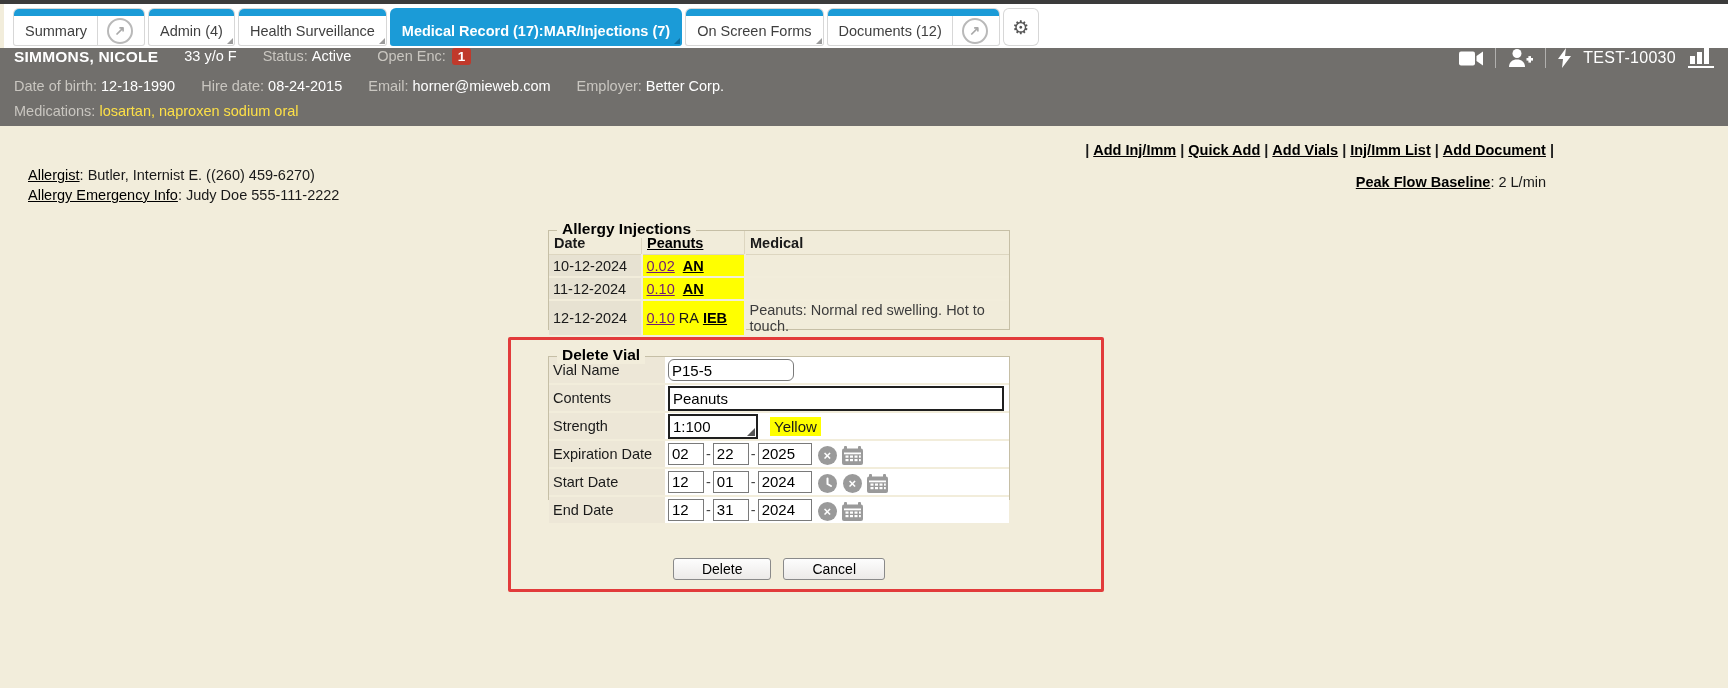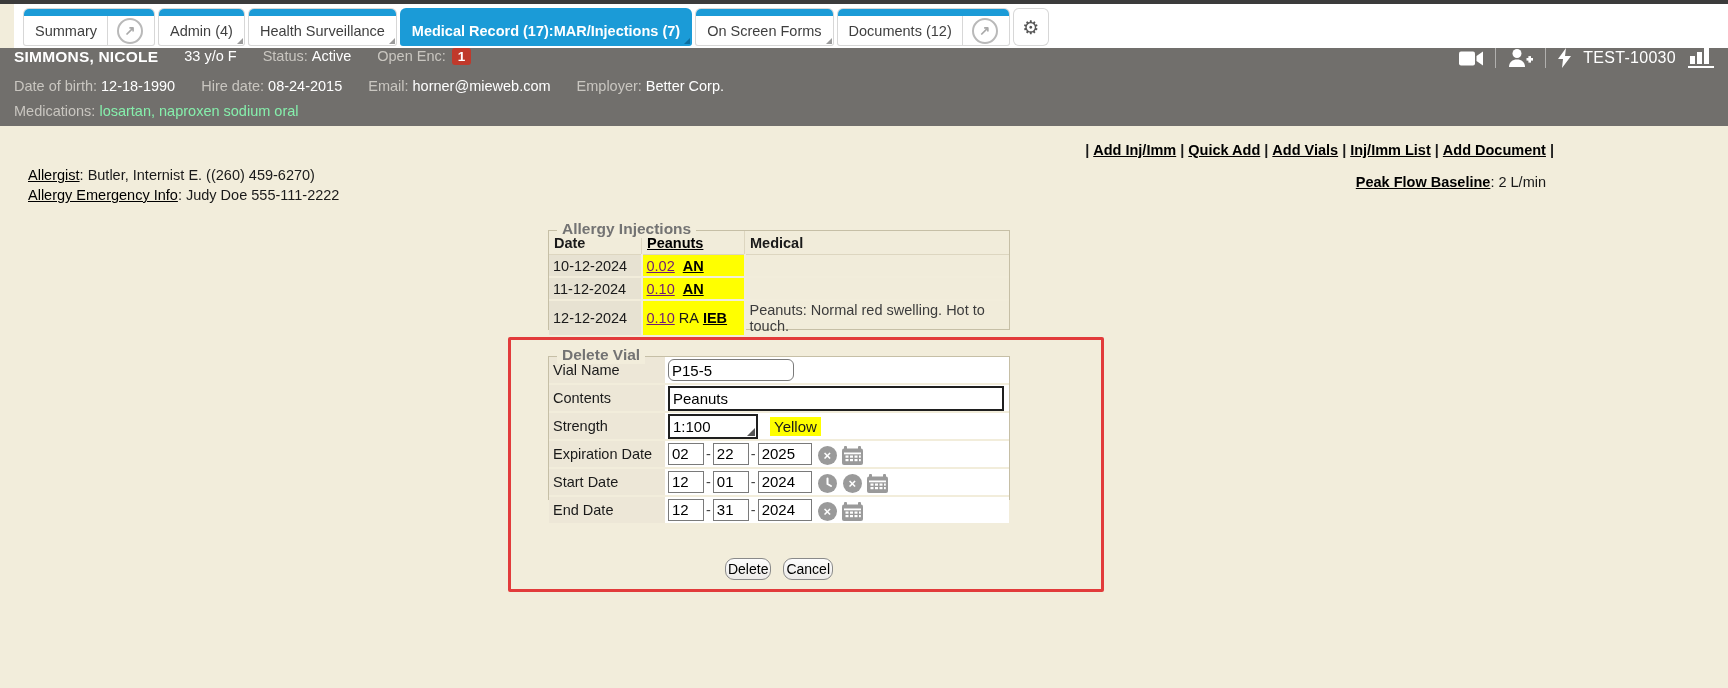--- a/index.html
+++ b/index.html
@@ -1,21 +1,21 @@
 <!DOCTYPE html>
 <html><head>
 <meta charset="utf-8">
 <style>
   html,body{margin:0;padding:0;}
   .page{position:relative;width:1728px;height:688px;background:#F2EDDB;
         font-family:"Liberation Sans",sans-serif;color:#1a1a1a;overflow:hidden;}
 
   
   .top-strip{position:absolute;top:0;left:0;right:0;height:4px;background:#3b3b3b;}
-  .tabbar{position:absolute;top:4px;left:14px;right:0;height:44px;background:#fff;
+  .tabbar{position:absolute;top:4px;left:4px;right:0;height:44px;background:#fff;
           display:flex;align-items:flex-start;gap:5px;padding:5px 0 0 10px;box-sizing:border-box;}
   .tab{position:relative;display:flex;flex-direction:column;border-radius:5px 5px 2px 2px;
        overflow:hidden;background:#fff;box-shadow:0 0 0 1px #d7d7d7;cursor:pointer;}
   .tab-stripe{height:7px;background:#1B9BD7;}
   .tab-body{display:flex;align-items:center;height:29px;padding:0 11px;font-size:14.5px;color:#3f3f3f;}
   .tab .tab-label{white-space:nowrap;}
   .tab.active{background:#1B9BD7;box-shadow:0 0 0 1px #1B9BD7;}
   .tab.active .tab-body{color:#fff;font-weight:bold;}
   .tab-sep{width:1px;align-self:stretch;background:#d7d7d7;margin:0 0 0 10px;}
   .ext-icon{display:inline-flex;align-items:center;justify-content:center;width:22px;height:22px;
@@ -32,39 +32,39 @@
   .patient-bar{position:absolute;top:48px;left:0;right:0;height:78px;background:#716F6C;color:#fff;}
   .pb-row{display:flex;align-items:flex-start;padding:0 14px;font-size:14.5px;}
   .pb-row1{height:30px;}
   .pb-row2{height:25px;}
   .pb-row3{height:23px;}
   .pb-name{font-weight:bold;font-size:15.5px;letter-spacing:.2px;}
   .pb-item{margin-right:26px;white-space:nowrap;}
   .lbl{color:#C9C6C0;margin-right:4px;}
   .enc-badge{display:inline-block;background:#C0392B;color:#fff;font-weight:bold;
              padding:1px 6px;border-radius:3px;font-size:13.5px;margin-left:2px;}
-  .meds-val{color:#86efac;}
+  .meds-val{color:#fde047;}
   .pb-right{margin-left:auto;display:flex;align-items:center;gap:12px;}
   .pb-div{width:1px;height:20px;background:rgba(255,255,255,.45);}
   .pb-id{font-size:16px;letter-spacing:.3px;}
   .hicon{display:inline-flex;align-items:center;cursor:pointer;}
 
   
   .quick-links{position:absolute;top:142px;right:170px;font-size:14.5px;font-weight:bold;
                white-space:nowrap;}
   .quick-links .pipe{margin:0 4px;}
   .qlink{color:#000;text-decoration:underline;cursor:pointer;}
   .peak-flow{position:absolute;top:174px;right:182px;font-size:14.5px;}
   .peak-flow .qlink{font-weight:bold;}
   .allergy-info{position:absolute;top:165px;left:28px;font-size:14.5px;line-height:20px;}
 
   
   .fieldset{position:absolute;border:1px solid #C6BFA6;box-sizing:border-box;}
   .legend{position:absolute;top:-11px;left:8px;background:#F2EDDB;padding:0 5px;
-          color:#737373;font-weight:bold;font-size:15.5px;white-space:nowrap;}
+          color:#000000;font-weight:bold;font-size:15.5px;white-space:nowrap;}
 
   
   .inj-fieldset{left:548px;top:230px;width:462px;height:100px;background:#F1ECDA;}
   .inj-table{border-collapse:collapse;width:100%;font-size:14.5px;}
   .inj-table th{font-weight:bold;text-align:left;padding:2px 5px;height:19px;
                 border-right:1px solid #DDD6C0;border-bottom:1px solid #DDD6C0;}
   .inj-table th:last-child{border-right:none;}
   .inj-table td{padding:1px 4px;height:19px;border-bottom:2px solid #F2EDDB;}
   .col-date{width:82px;}
   .col-pea{width:92px;}
@@ -99,22 +99,22 @@
   .inp-mm,.inp-dd{width:28px;}
   .inp-yy{width:46px;}
   .dash{margin:0 2px;color:#444;}
   .circle-icon{display:inline-flex;align-items:center;justify-content:center;width:19px;height:19px;
                border-radius:50%;background:#9A9A9A;color:#fff;font-size:13px;font-weight:bold;
                margin-left:6px;vertical-align:middle;cursor:pointer;line-height:1;}
   .svg-icon{vertical-align:middle;margin-left:5px;cursor:pointer;}
 
   .dv-buttons{position:absolute;left:548px;top:558px;width:462px;display:flex;
               justify-content:center;gap:12px;}
-  .btn{font-family:"Liberation Sans",sans-serif;font-size:14px;padding:2px 2px;
-       background:linear-gradient(#fdfdfd,#eceae8);border:1px solid #8A8A8A;border-radius:9px;
+  .btn{font-family:"Liberation Sans",sans-serif;font-size:14px;padding:2px 28px;
+       background:linear-gradient(#fdfdfd,#eceae8);border:1px solid #8A8A8A;border-radius:3px;
        cursor:pointer;color:#000;}
 </style>
 </head>
 <body>
 
 <div class="page">
 
   <div class="top-strip"></div>
 
   <div class="tabbar">

